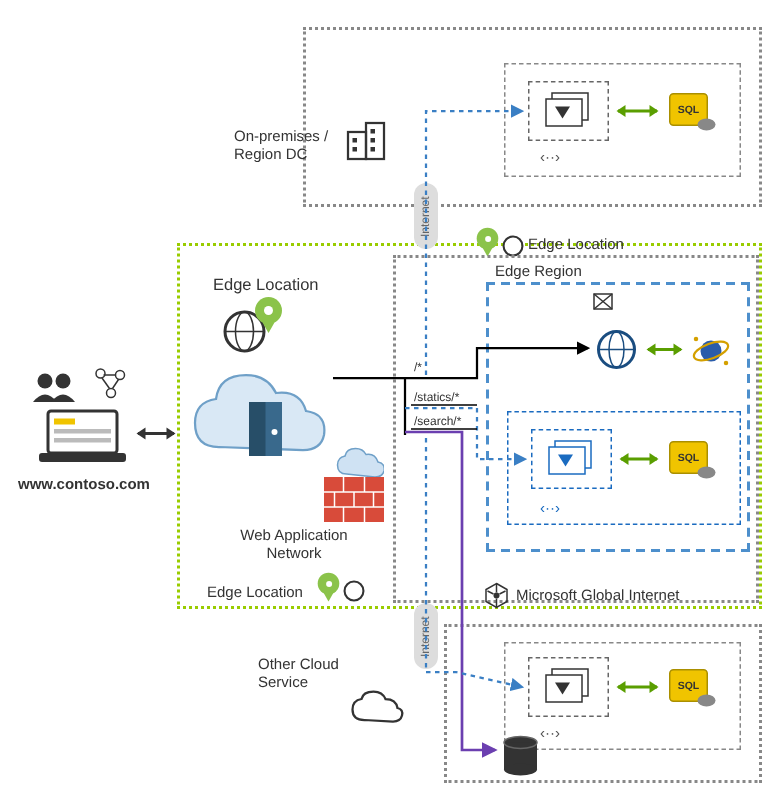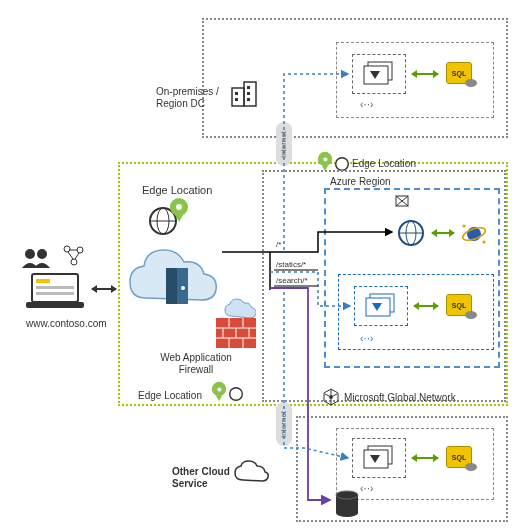--- a/index.html
+++ b/index.html
@@ -96,21 +96,21 @@
 </div>
 <div class="icon" style="left:24px;top:272px;">
   <svg width="62" height="40">
       <rect x="8" y="2" width="46" height="28" rx="2" fill="none" stroke="#333" stroke-width="2"></rect>
       <rect x="12" y="7" width="14" height="4" fill="#f0c400"></rect>
       <rect x="12" y="14" width="38" height="3" fill="#bbb"></rect>
       <rect x="12" y="20" width="38" height="3" fill="#bbb"></rect>
       <rect x="2" y="30" width="58" height="6" rx="2" fill="#333"></rect>
     </svg>
 </div>
-<div class="label" style="left:26px;top:318px;">www.contoso.com</div>
+<div class="label" style="left:12px;top:318px;font-weight:bold;">www.contoso.com</div>
 
 <div class="arrow-h bi" style="left:92px;top:288px;width:24px;"></div>
 
 <div class="box green" style="left:118px;top:162px;width:390px;height:244px;"></div>
 <div class="label" style="left:142px;top:184px;font-size:11px;">Edge Location</div>
 
 <div class="icon" style="left:148px;top:206px;">
   <svg width="30" height="30">
       <circle cx="15" cy="15" r="13" fill="none" stroke="#333" stroke-width="2"></circle>
       <ellipse cx="15" cy="15" rx="6" ry="13" fill="none" stroke="#333"></ellipse>
@@ -146,21 +146,21 @@
       <line x1="13" y1="0" x2="13" y2="10"></line>
         <line x1="27" y1="0" x2="27" y2="10"></line>
       <line x1="7" y1="10" x2="7" y2="20"></line>
         <line x1="20" y1="10" x2="20" y2="20"></line>
         <line x1="33" y1="10" x2="33" y2="20"></line>
       <line x1="13" y1="20" x2="13" y2="30"></line>
         <line x1="27" y1="20" x2="27" y2="30"></line>
     </g>
   </svg>
 </div>
-<div class="label" style="left:146px;top:352px;width:100px;text-align:center;font-size:10px;">Web Application Firewall</div>
+<div class="label" style="left:146px;top:352px;width:100px;text-align:center;font-size:10px;">Web Application Network</div>
 
 <div class="label" style="left:138px;top:390px;">Edge Location</div>
 <div class="icon" style="left:210px;top:380px;">
     <div class="pin" style="transform:scale(.8);">
       <span style="width:5px;height:5px;background:#fff;border-radius:50%;"></span>
     </div>
   </div>
 <div class="icon" style="left:226px;top:384px;">
     <div class="globe-small" style="transform:scale(.7);"></div>
   </div>
@@ -212,24 +212,24 @@
 <div class="icon" style="left:322px;top:388px;">
   <svg width="18" height="18">
       <polygon points="9,1 16,5 16,13 9,17 2,13 2,5" fill="none" stroke="#333"></polygon>
       <circle cx="9" cy="9" r="2" fill="#333"></circle>
       <line x1="9" y1="1" x2="9" y2="7" stroke="#333"></line>
       <line x1="9" y1="11" x2="9" y2="17" stroke="#333"></line>
       <line x1="3" y1="6" x2="7" y2="8" stroke="#333"></line>
       <line x1="15" y1="6" x2="11" y2="8" stroke="#333"></line>
     </svg>
 </div>
-<div class="label" style="left:344px;top:392px;font-size:10px;">Microsoft Global Network</div>
+<div class="label" style="left:344px;top:392px;font-size:10px;">Microsoft Global Internet</div>
 
 <div class="box azure" style="left:324px;top:188px;width:176px;height:180px;"></div>
-<div class="label" style="left:330px;top:176px;font-size:10px;">Azure Region</div>
+<div class="label" style="left:330px;top:176px;font-size:10px;">Edge Region</div>
 <div class="icon" style="left:394px;top:194px;">
     <svg width="16" height="14">
       <rect x="2" y="2" width="12" height="10" fill="none" stroke="#333"></rect>
       <line x1="2" y1="2" x2="14" y2="12" stroke="#333"></line>
       <line x1="14" y1="2" x2="2" y2="12" stroke="#333"></line>
     </svg>
   </div>
 
 <div class="icon" style="left:396px;top:218px;">
   <svg width="30" height="30">
@@ -260,21 +260,21 @@
 <div class="icon" style="left:446px;top:294px;">
     <div class="sql-badge">SQL</div>
   </div>
 <div class="icon" style="left:360px;top:332px;">
     <svg width="34" height="12">
       <text x="0" y="10" font-size="10" fill="#1a6bc0">‹··›</text>
     </svg>
   </div>
 
 <div class="box" style="left:296px;top:416px;width:212px;height:106px;"></div>
-<div class="label" style="left:172px;top:466px;white-space:pre;font-weight:bold;">Other Cloud
+<div class="label" style="left:172px;top:438px;white-space:pre;">Other Cloud
 Service</div>
 <div class="icon" style="left:234px;top:460px;">
   <svg width="36" height="24">
       <path d="M9 20 q-8 0 -8 -7 q0 -6 6 -7 q1 -5 8 -5 q6 0 8 5 q7 0 8 6 q4 1 3 5 q-1 4 -6 4 z" fill="none" stroke="#333" stroke-width="1.5"></path>
     </svg>
 </div>
 
 <div class="box" style="left:336px;top:428px;width:158px;height:72px;border-style:dashed;border-width:1.5px;"></div>
 <div class="vm-group" style="left:352px;top:438px;">
   <svg width="34" height="28">

